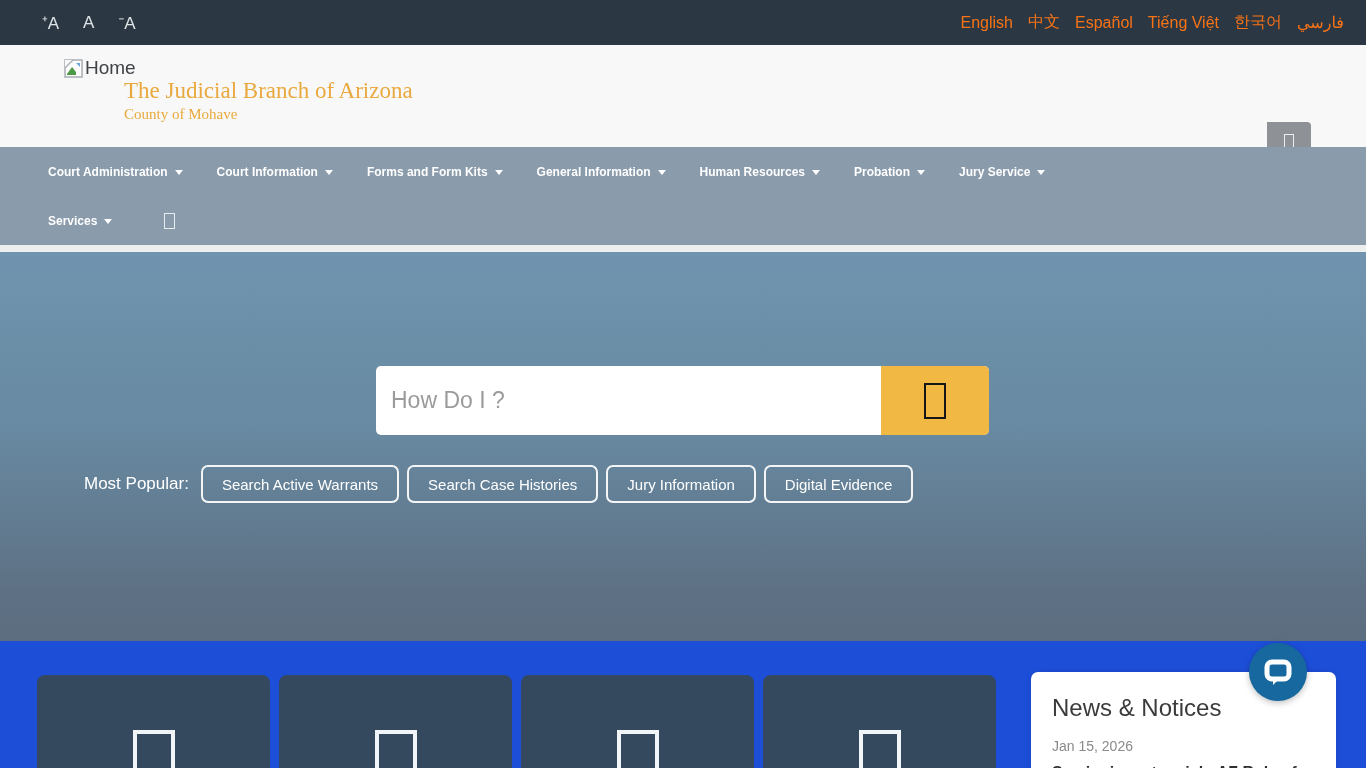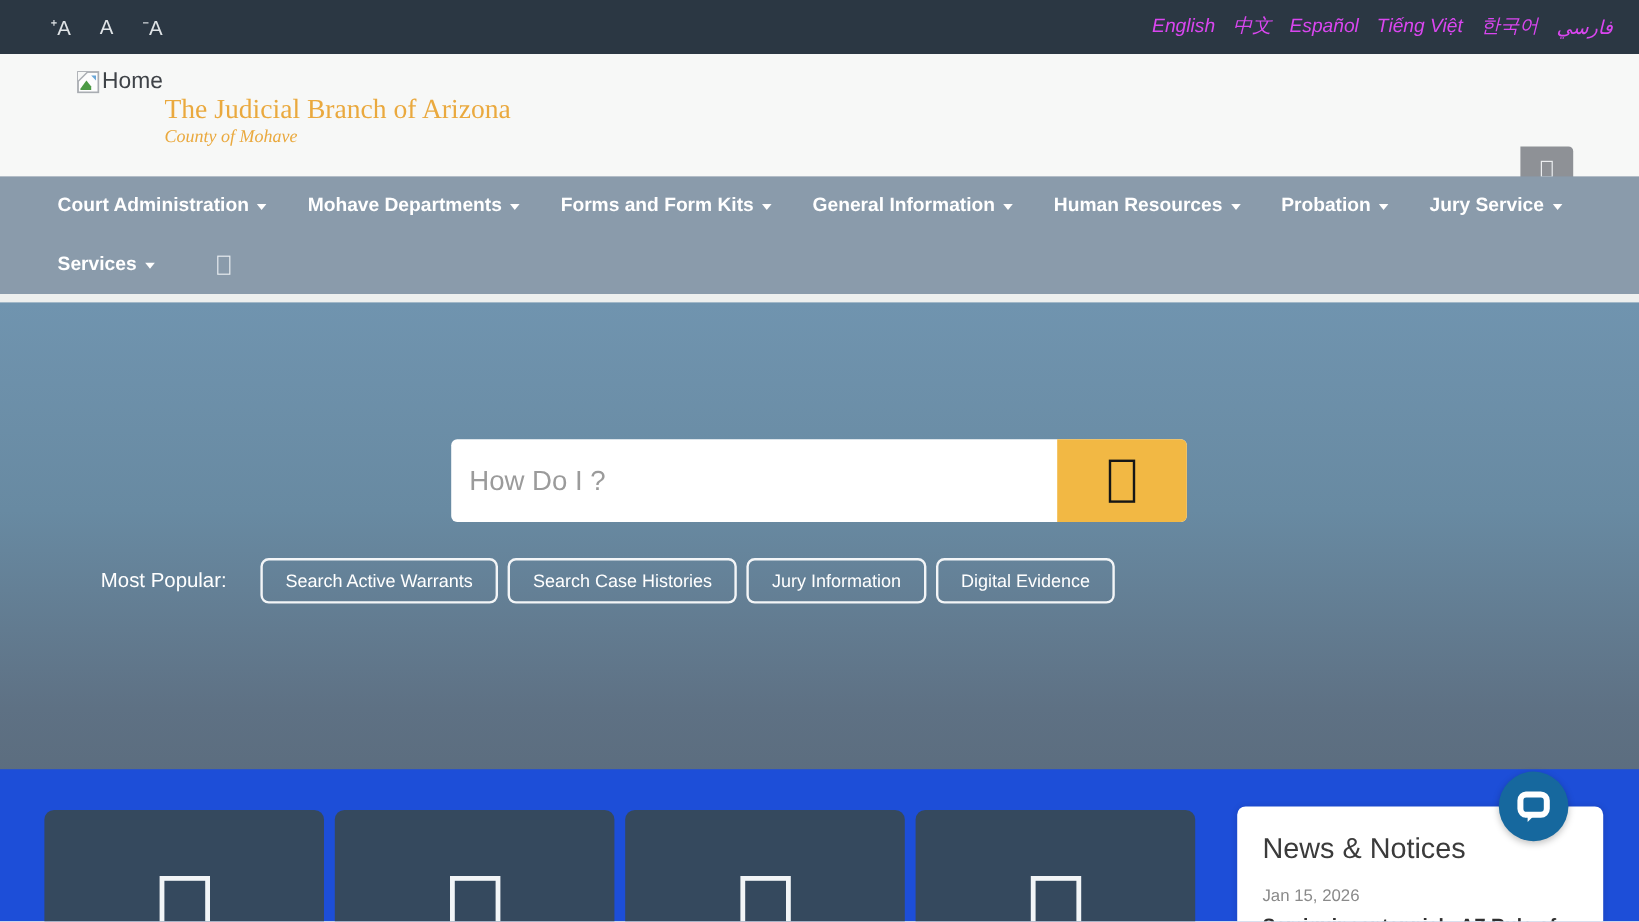--- a/index.html
+++ b/index.html
@@ -6,69 +6,69 @@
   html,body { width:1366px; height:768px; overflow:hidden; }
   body { font-family:"Liberation Sans", sans-serif; background:#edefee; }
   .page { position:relative; width:1366px; height:768px; overflow:hidden; background:#edefee; }
 
   
   .topbar { position:absolute; top:0; left:0; width:1366px; height:45px;
             background:#2b3743; display:flex; align-items:center; justify-content:space-between; }
   .font-controls { display:flex; align-items:center; gap:24px; padding-left:42px; }
   .font-controls a { color:#dfe3e6; font-size:17px; text-decoration:none; cursor:pointer; }
   .languages { display:flex; align-items:center; gap:15px; padding-right:22px; }
-  .languages a { color:#d946ef; font-size:16px; text-decoration:none; cursor:pointer;font-style:italic; }
+  .languages a { color:#f97316; font-size:16px; text-decoration:none; cursor:pointer; }
 
   
   .header { position:absolute; top:45px; left:0; width:1366px; height:102px; background:#f7f8f7; }
   .logo-link { position:absolute; left:32px; top:12px; display:flex; align-items:flex-start; gap:2px;
                color:#3f4348; font-size:19px; text-decoration:none; cursor:pointer;margin-left:32px; }
   .broken-img { display:inline-block; margin-top:2px; }
-  .site-title-block { position:absolute; left:137px; top:33px;
+  .site-title-block { position:absolute; left:124px; top:33px;
                       font-family:"Liberation Serif","DejaVu Serif",serif; color:#eaa93e; }
   .site-title { font-size:23px; line-height:26px; }
-  .site-subtitle { font-size:15px; line-height:20px;font-style:italic; }
+  .site-subtitle { font-size:15px; line-height:20px; }
   .header-search { position:absolute; right:55px; top:77px; display:flex; height:38px; }
   .header-search input { width:292px; height:38px; border:1px solid #cfcfcf; border-right:none;
                          border-radius:4px 0 0 4px; padding:0 12px; font-size:15px; color:#444;
                          background:#fff; outline:none; font-family:"Liberation Sans",sans-serif; }
   .header-search input::placeholder { color:#9b9b9b; }
   .header-search button { width:44px; height:38px; background:#8e9196; border:none;
                           border-radius:0 4px 4px 0; cursor:pointer; display:flex;
                           align-items:center; justify-content:center; }
 
   
   .tofu { display:inline-block; background:transparent; }
   .tofu-search { width:10px; height:14px; border:1px solid #eceef0; }
   .tofu-nav { width:11px; height:16px; border:1px solid #e7ecef; }
   .tofu-go { width:22px; height:36px; border:2px solid #161616; }
   .tofu-card { width:42px; height:72px; border:4px solid #f2f5f7; }
 
   
   .nav { position:absolute; top:147px; left:0; width:1366px; height:98px; background:#8a9bab; }
   .nav-row { display:flex; align-items:center; height:49px; padding-left:31px; }
   .nav-item { display:flex; align-items:center; gap:7px; padding:0 17px; height:49px;
-              color:#fff; font-size:16px; font-weight:bold; text-decoration:none; cursor:pointer; }
+              color:#fff; font-size:12px; font-weight:bold; text-decoration:none; cursor:pointer; }
   .caret { width:0; height:0; border-left:4px solid transparent; border-right:4px solid transparent;
            border-top:5px solid #fff; margin-top:2px; }
   .nav-search-link { display:flex; align-items:center; padding:0 17px; height:49px; cursor:pointer; margin-left:18px; }
 
   
   .hero { position:absolute; top:252px; left:0; width:1366px; height:434px;
           background:linear-gradient(180deg,#7094af 0%, #688aa2 40%, #5e7184 78%, #5a6a7b 100%);padding-left:48px; }
   .howdoi { position:absolute; left:376px; top:114px; width:613px; height:69px; }
   .howdoi input { width:613px; height:69px; border:none; border-radius:5px; padding:0 120px 0 15px;
                   font-size:23px; color:#555; background:#fff; outline:none;
                   font-family:"Liberation Sans",sans-serif; }
   .howdoi input::placeholder { color:#9b9b9b; }
   .howdoi button { position:absolute; right:0; top:0; width:108px; height:69px; background:#f2b844;
                    border:none; border-radius:0 5px 5px 0; cursor:pointer; display:flex;
                    align-items:center; justify-content:center; }
   .popular { position:absolute; left:84px; top:213px; width:1260px; display:flex; align-items:center; }
-  .popular-label { color:#fff; font-size:17px; margin-right:28px; white-space:nowrap; }
+  .popular-label { color:#fff; font-size:17px; margin-right:12px; white-space:nowrap; }
   .popular-btn { display:inline-flex; align-items:center; justify-content:center; height:38px;
                  border:2px solid rgba(255,255,255,0.92); border-radius:7px; color:#fff;
                  font-size:15px; padding:0 19px; margin-right:8px; text-decoration:none;
                  cursor:pointer; background:transparent; white-space:nowrap; }
 
   
   .below { position:absolute; top:641px; left:0; width:1366px; height:127px; background:#1d4ed8; }
   .card { position:absolute; top:34px; width:233px; height:150px; background:#35495e;
           border-radius:8px; display:flex; justify-content:center; cursor:pointer; }
   .card .tofu-card { margin-top:55px; }
@@ -129,21 +129,21 @@
     </div>
   </div>
 
   <div class="nav">
     <div class="nav-row">
       <a class="nav-item">
         <span>Court Administration</span>
         <span class="caret"></span>
         </a>
       <a class="nav-item">
-        <span>Mohave Departments</span>
+        <span>Court Information</span>
         <span class="caret"></span>
         </a>
       <a class="nav-item">
         <span>Forms and Form Kits</span>
         <span class="caret"></span>
         </a>
       <a class="nav-item">
         <span>General Information</span>
         <span class="caret"></span>
         </a>

